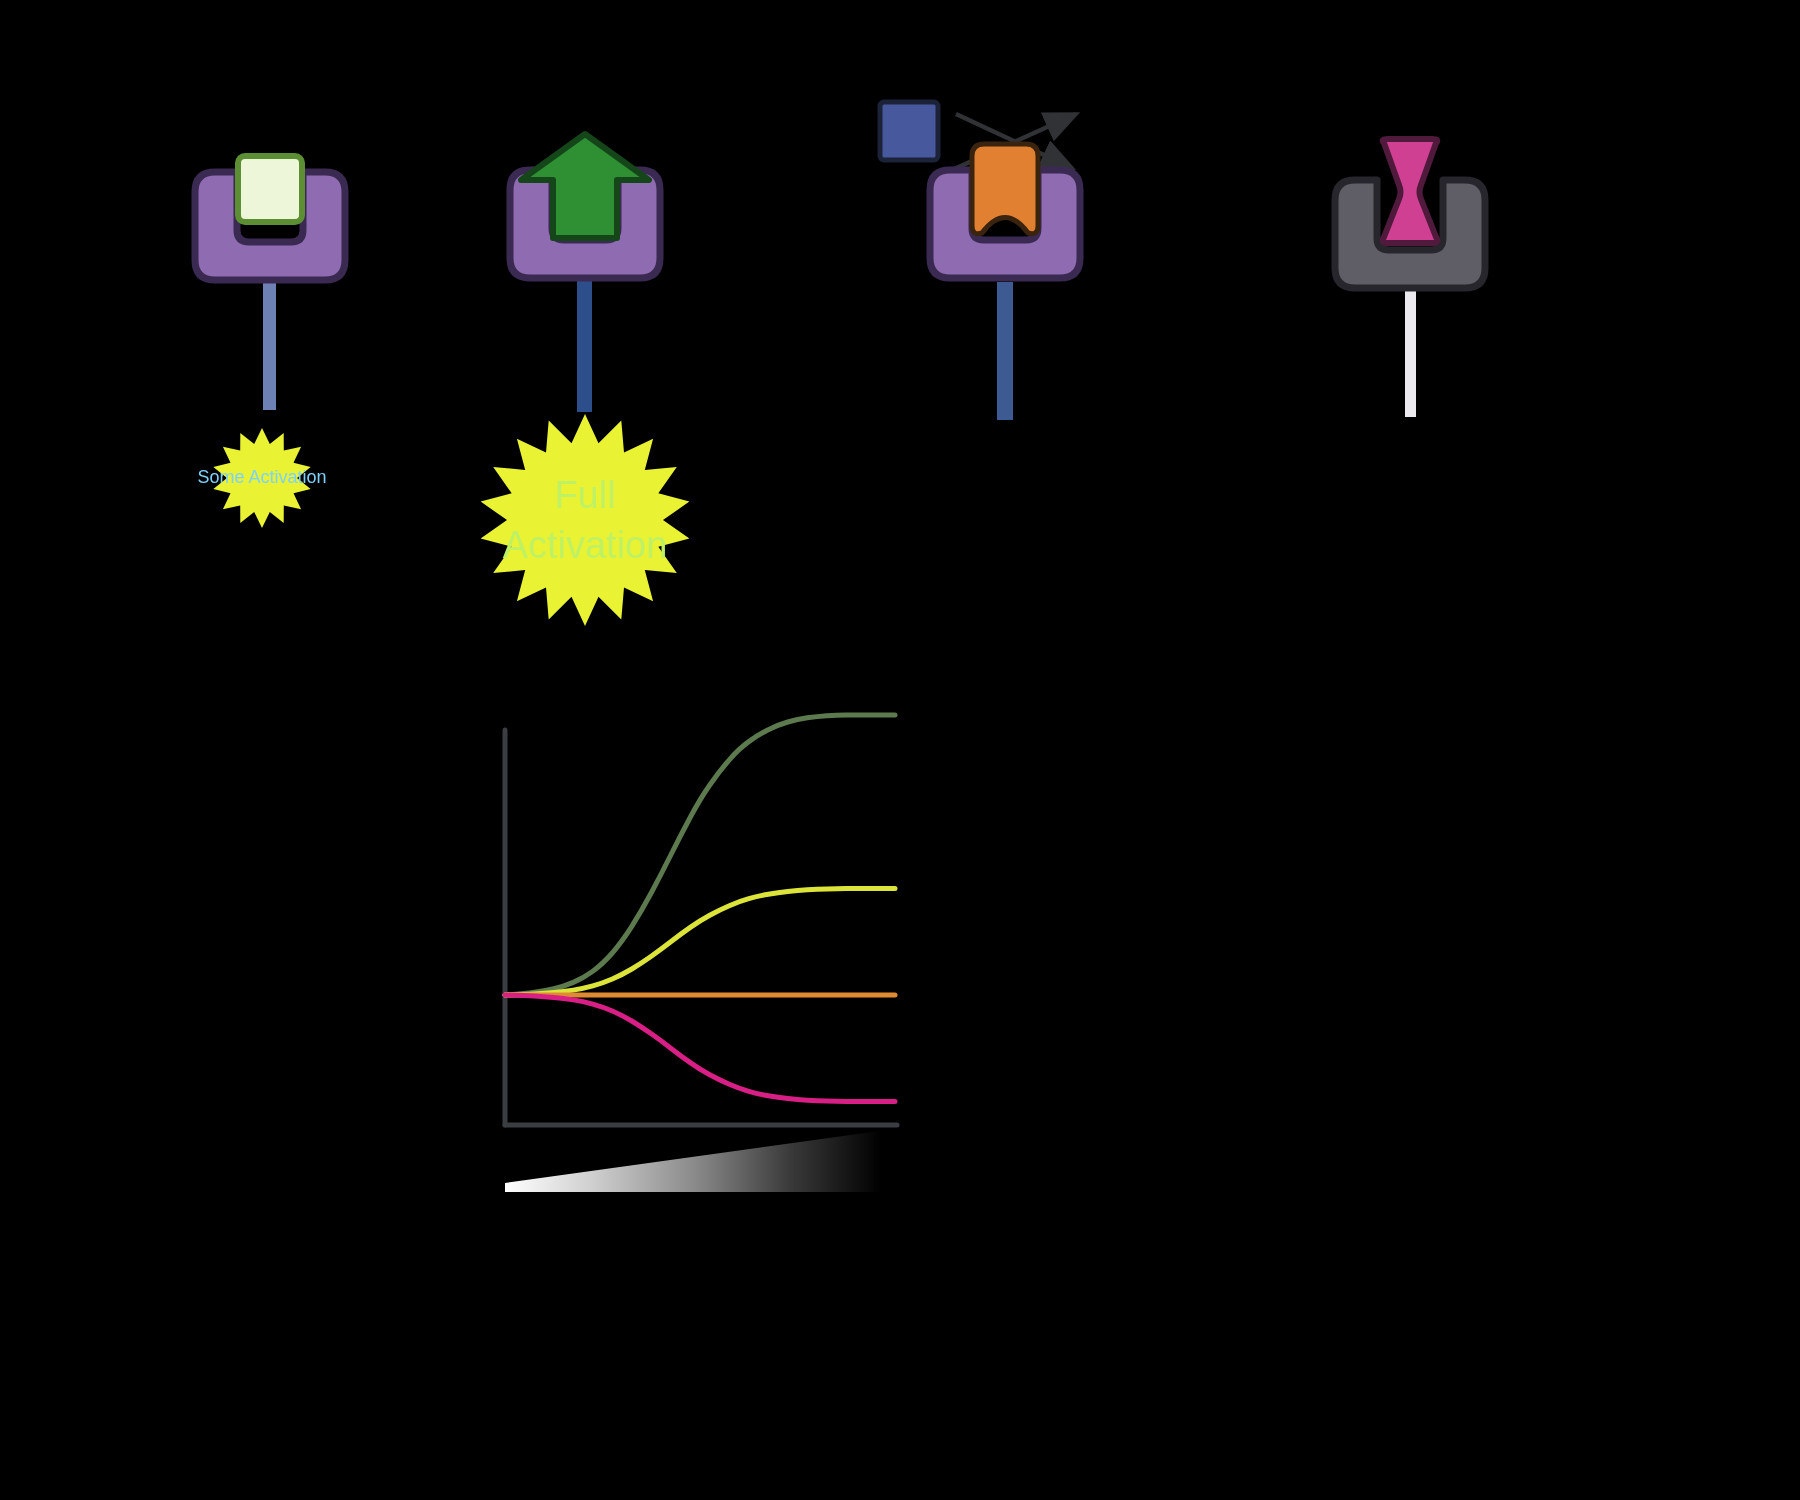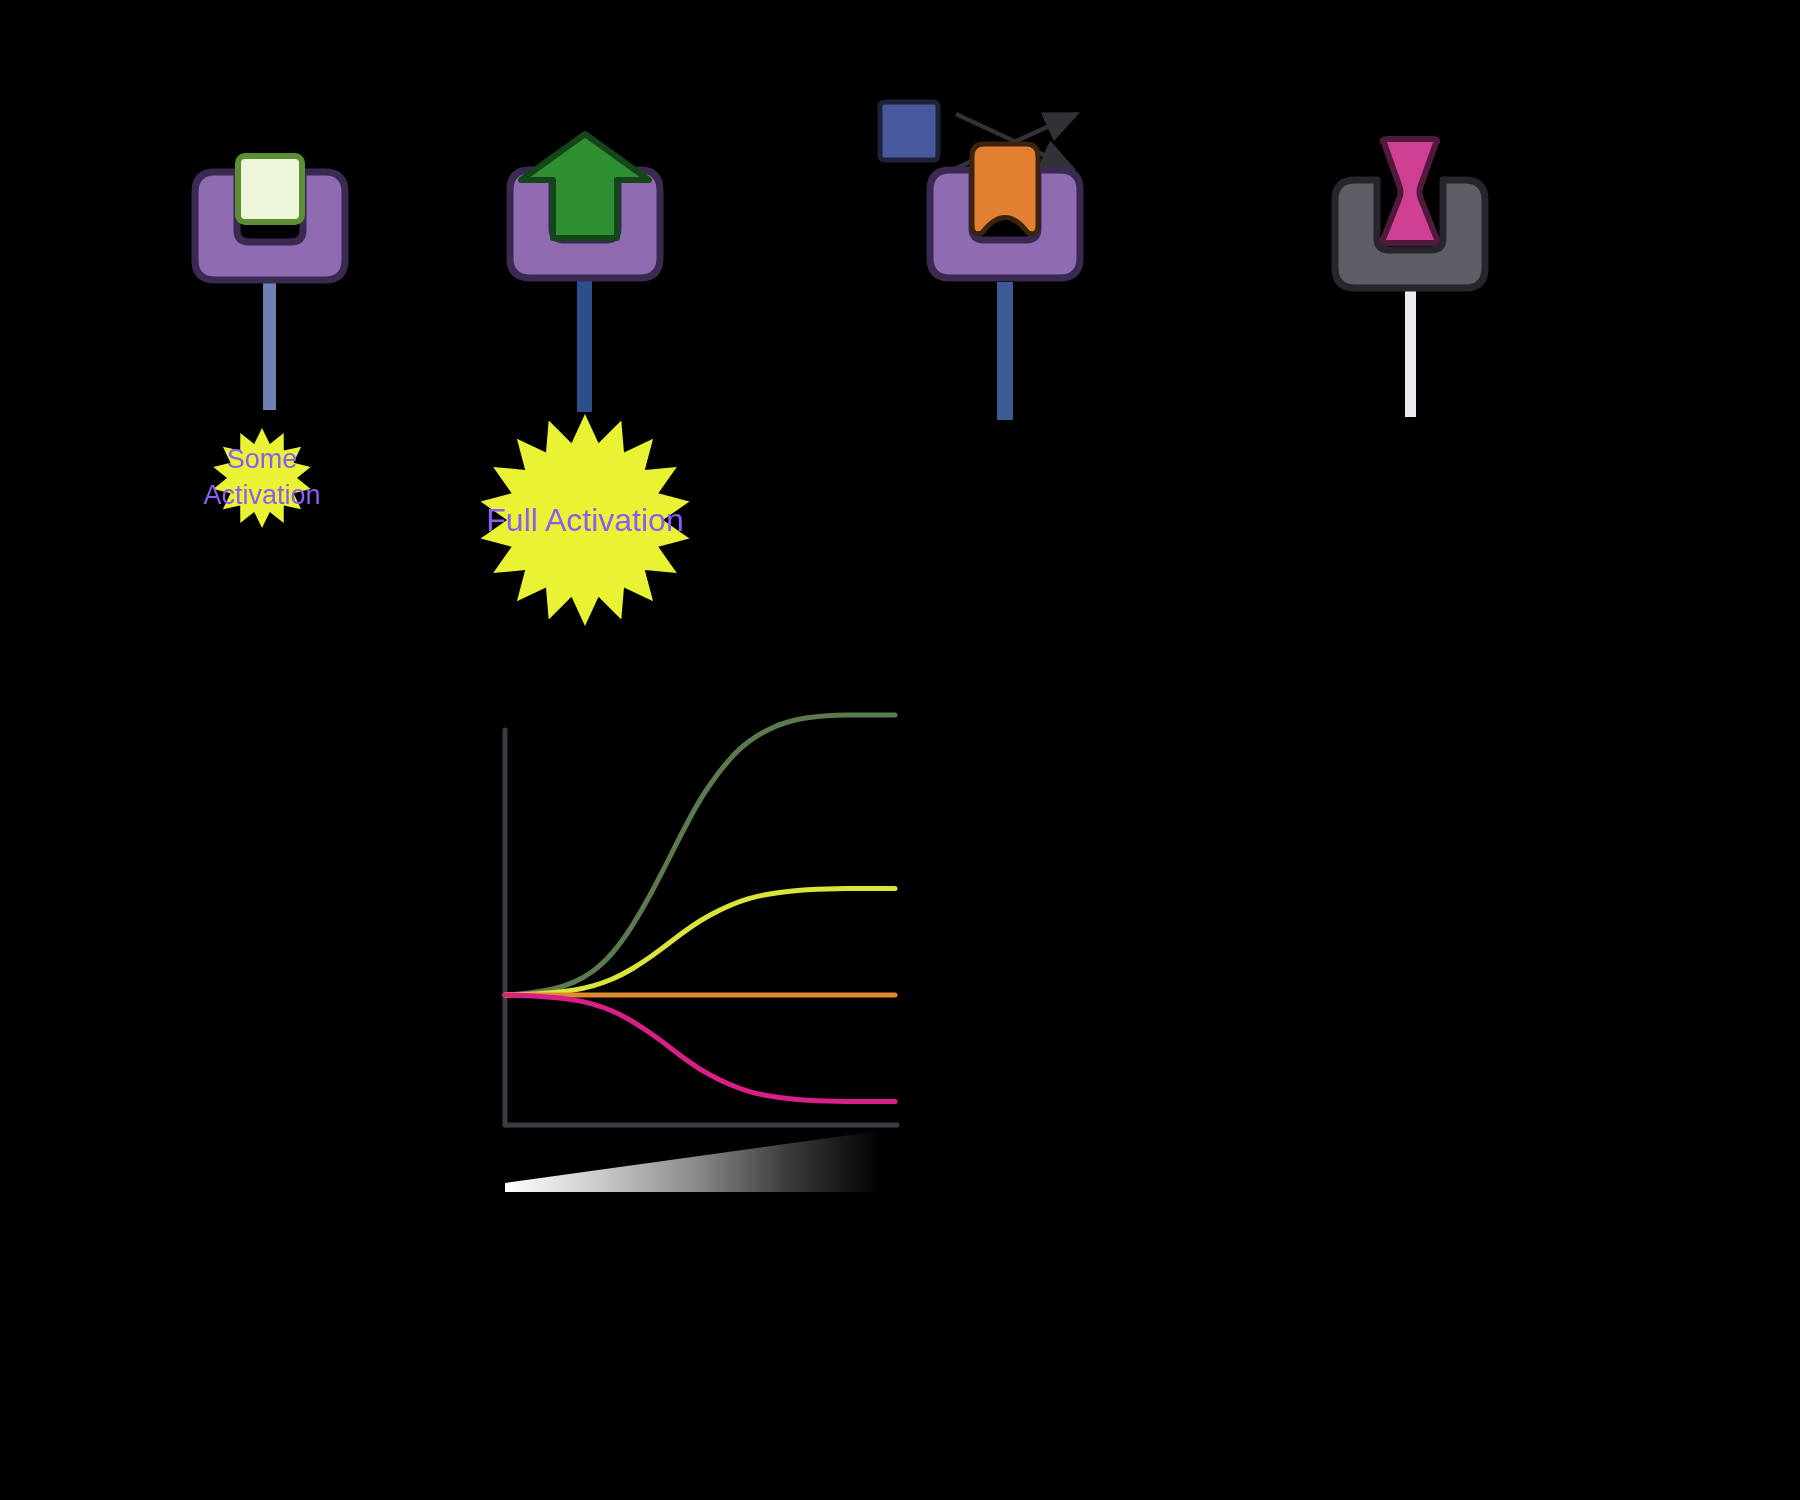--- a/index.html
+++ b/index.html
@@ -27,34 +27,34 @@
 
   <svg class="abs" style="left:180px;top:150px" width="180" height="270">
     <rect x="83" y="122" width="13" height="138" fill="#6e81b4"></rect>
     <path transform="translate(15,22)" d="M 0 20 Q 0 0 20 0 L 42 0 L 42 58 Q 42 70 54 70 L 96 70 Q 108 70 108 58 L 108 0 L 130 0 Q 150 0 150 20 L 150 88 Q 150 108 130 108 L 20 108 Q 0 108 0 88 Z" stroke-width="7" stroke-linejoin="round" fill="#8f6bb1" stroke="#3a2a52"></path>
     <rect x="58" y="6" width="64" height="66" rx="7" stroke-width="6" fill="#edf6d8" stroke="#5c8f33"></rect>
   </svg>
 
   <svg class="abs" style="left:152px;top:368px" width="220" height="220">
     <polygon fill="#e9f233" points="110.0,60.0 117.8,75.9 131.7,65.0 131.8,82.6 149.1,78.8 141.5,94.8 158.7,98.9 145.0,110.0 158.7,121.1 141.5,125.2 149.1,141.2 131.8,137.4 131.7,155.0 117.8,144.1 110.0,160.0 102.2,144.1 88.3,155.0 88.2,137.4 70.9,141.2 78.5,125.2 61.3,121.1 75.0,110.0 61.3,98.9 78.5,94.8 70.9,78.8 88.2,82.6 88.3,65.0 102.2,75.9"></polygon>
   </svg>
-  <div class="burst-label" style="left: 152px; top: 368px; width: 220px; height: 220px; font-size: 27px; color: #8b5cf6;">
+  <div class="burst-label" style="left: 152px; top: 368px; width: 220px; height: 220px; font-size: 18px; color: #7dd3fc;">
     <span class="inner" style="width:170px;">Some Activation</span>
   </div>
 
   <svg class="abs" style="left:495px;top:130px" width="180" height="290">
     <rect x="82" y="142" width="15" height="140" fill="#2c4e8b"></rect>
     <path transform="translate(15,40)" d="M 0 20 Q 0 0 20 0 L 42 0 L 42 58 Q 42 70 54 70 L 96 70 Q 108 70 108 58 L 108 0 L 130 0 Q 150 0 150 20 L 150 88 Q 150 108 130 108 L 20 108 Q 0 108 0 88 Z" stroke-width="7" stroke-linejoin="round" fill="#8f6bb1" stroke="#3a2a52"></path>
     <path d="M 90 4 L 154 50 L 122 50 L 122 108 L 58 108 L 58 50 L 26 50 Z" stroke-width="6" stroke-linejoin="round" fill="#2e8f33" stroke="#14461a"></path>
   </svg>
 
   <svg class="abs" style="left:455px;top:390px" width="260" height="260">
     <polygon fill="#e9f233" points="130.0,24.0 143.5,53.2 166.3,30.4 169.0,62.5 198.1,48.8 189.8,79.9 221.8,77.0 203.3,103.3 234.4,111.6 208.0,130.0 234.4,148.4 203.3,156.7 221.8,183.0 189.8,180.1 198.1,211.2 169.0,197.5 166.3,229.6 143.5,206.8 130.0,236.0 116.5,206.8 93.7,229.6 91.0,197.5 61.9,211.2 70.2,180.1 38.2,183.0 56.7,156.7 25.6,148.4 52.0,130.0 25.6,111.6 56.7,103.3 38.2,77.0 70.2,79.9 61.9,48.8 91.0,62.5 93.7,30.4 116.5,53.2"></polygon>
   </svg>
-  <div class="burst-label" style="left: 455px; top: 390px; width: 260px; height: 260px; font-size: 32px; color: #8b5cf6;">
+  <div class="burst-label" style="left: 455px; top: 390px; width: 260px; height: 260px; font-size: 38px; color: #bef264;">
     <span class="inner" style="width:200px;">Full Activation</span>
   </div>
 
   <svg class="abs" style="left:860px;top:90px" width="260" height="330">
     <defs>
       <marker id="arrh" markerWidth="10" markerHeight="10" refX="7" refY="3.5" orient="auto">
         <path d="M0,0 L8,3.5 L0,7 Z" fill="#303236"></path>
       </marker>
     </defs>
     <line x1="92" y1="80" x2="216" y2="24" stroke-width="4.5" marker-end="url(#arrh)" stroke="#303236"></line>

